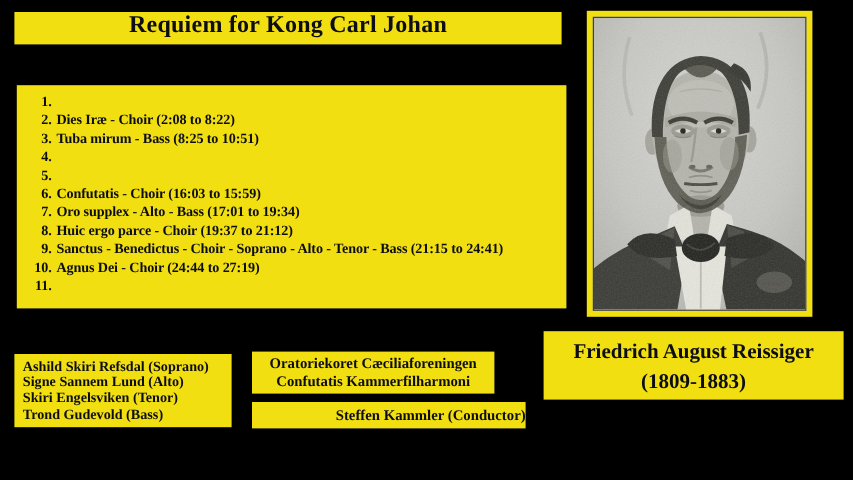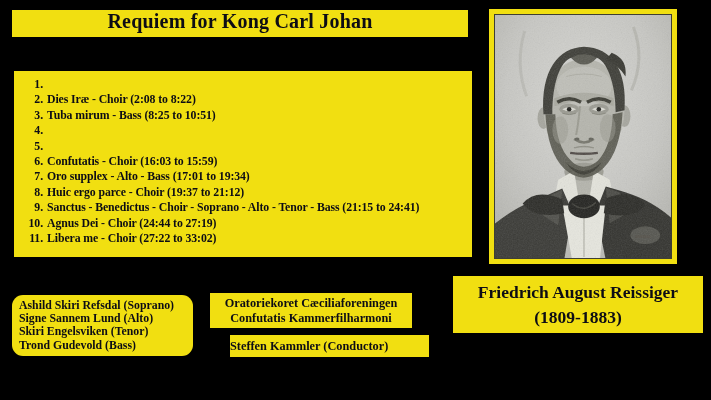--- a/index.html
+++ b/index.html
@@ -28,31 +28,31 @@
     width:100%;height:100%;border:1px solid #3f3f33;background:#c6c6c2;overflow:hidden;box-sizing:border-box;
   }
   .portrait-inner svg{display:block;width:100%;height:100%;}
   .composer-box{
     left:453px;top:276px;width:250px;height:57px;
     display:flex;flex-direction:column;align-items:center;justify-content:center;
     text-align:center;font-size:17.5px;line-height:25px;
   }
   .soloists-box{
     left:12px;top:295px;width:181px;height:61px;
-    padding:4px 0 0 7px;font-size:11.8px;line-height:13.2px;white-space:nowrap;border-radius:11px;
+    padding:4px 0 0 7px;font-size:11.8px;line-height:13.2px;white-space:nowrap;
   }
   .soloist-line{display:block;}
   .ensembles-box{
     left:210px;top:293px;width:202px;height:35px;
     display:flex;flex-direction:column;justify-content:center;
     text-align:center;font-size:12.3px;line-height:14.6px;white-space:nowrap;
   }
   .conductor-box{
-    left:210px;top:335px;width:199px;height:22px;
-    display:flex;align-items:center;justify-content:flex-start;font-size:12.3px;white-space:nowrap;margin-left:20px;
+    left:210px;top:335px;width:228px;height:22px;
+    display:flex;align-items:center;justify-content:flex-end;font-size:12.3px;white-space:nowrap;
   }
 </style>
 </head>
 <body>
 
 <div class="stage">
 
   <div class="ybox title-box">
     <span>Requiem for Kong Carl Johan</span>
   </div>
@@ -90,21 +90,20 @@
     <div class="track-row">
       <span class="tnum">9.</span>
       <span class="tlabel">Sanctus - Benedictus - Choir - Soprano - Alto - Tenor - Bass (21:15 to 24:41)</span>
     </div>
     <div class="track-row">
       <span class="tnum">10.</span>
       <span class="tlabel">Agnus Dei - Choir (24:44 to 27:19)</span>
     </div>
     <div class="track-row">
       <span class="tnum">11.</span>
-      <span class="tlabel">Libera me - Choir (27:22 to 33:02)</span>
     </div>
   </div>
 
   <div class="portrait-frame">
     <div class="portrait-inner">
       <svg viewBox="0 0 178 245" preserveAspectRatio="none" aria-hidden="true">
         <defs>
           <radialGradient id="pg" cx="50%" cy="36%" r="80%">
             <stop offset="0%" stop-color="#d6d6d2"></stop>
             <stop offset="55%" stop-color="#c7c7c3"></stop>

